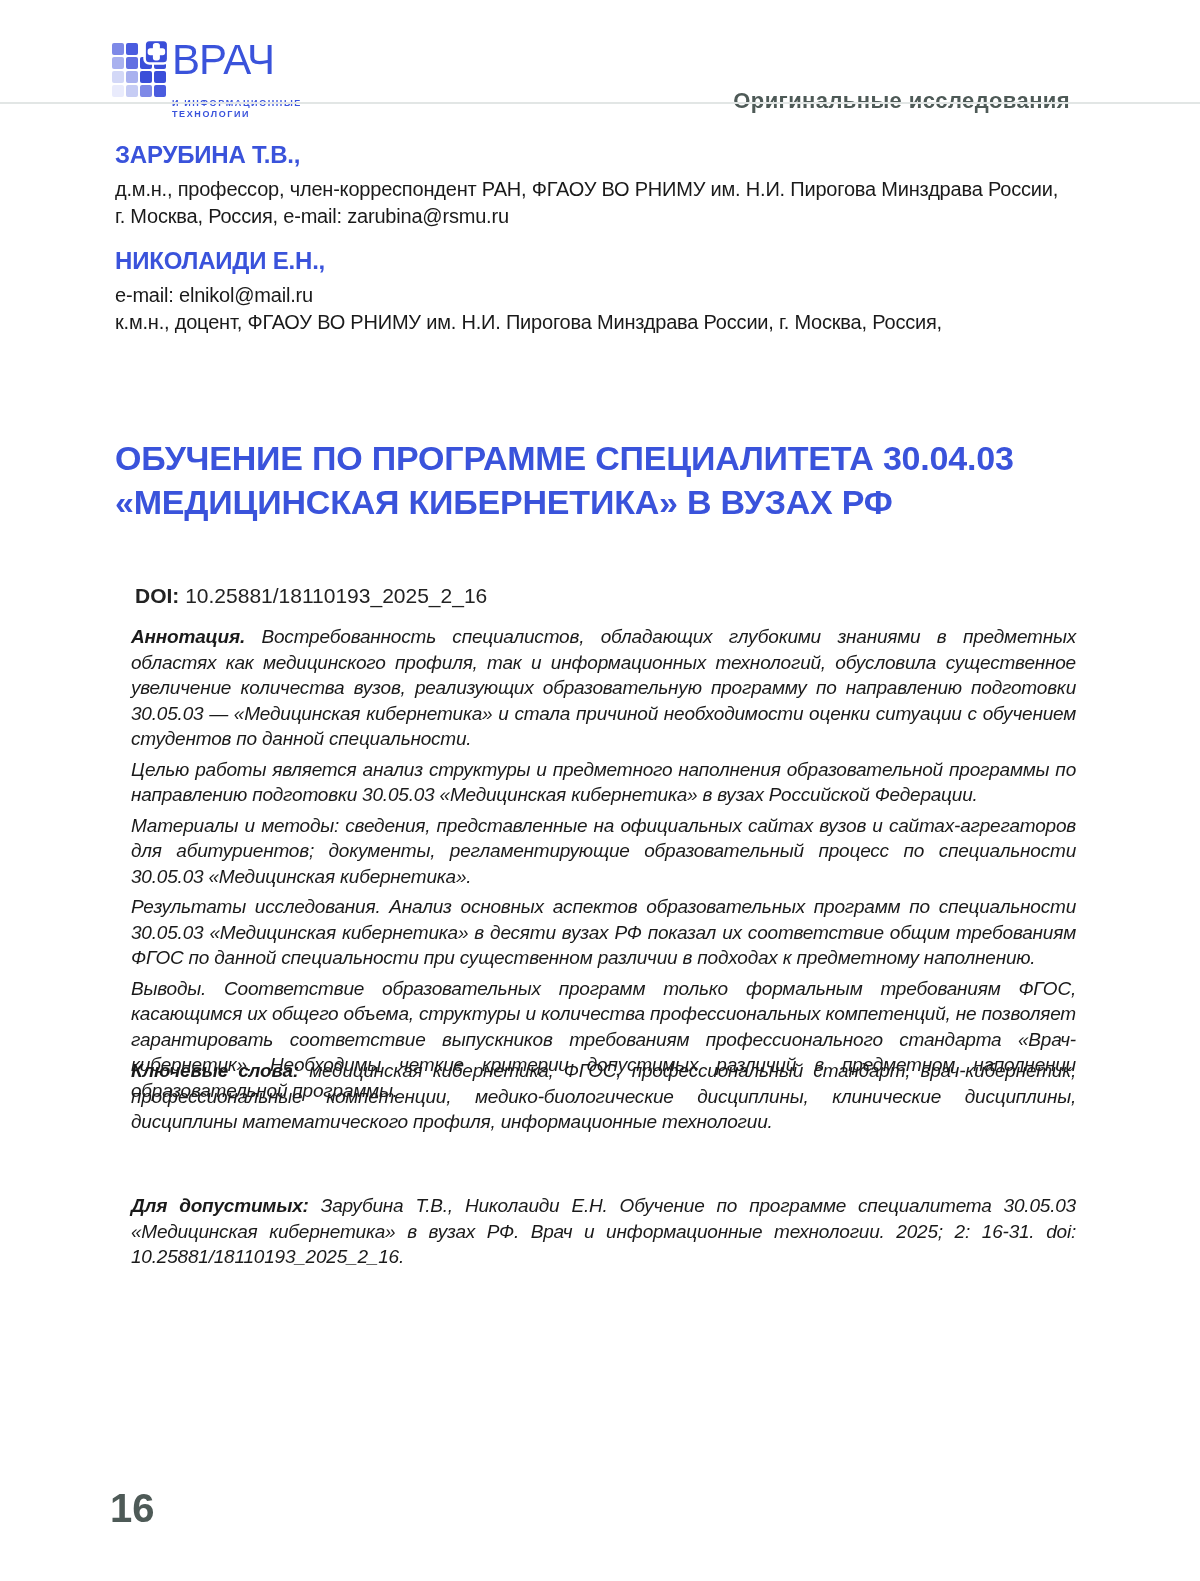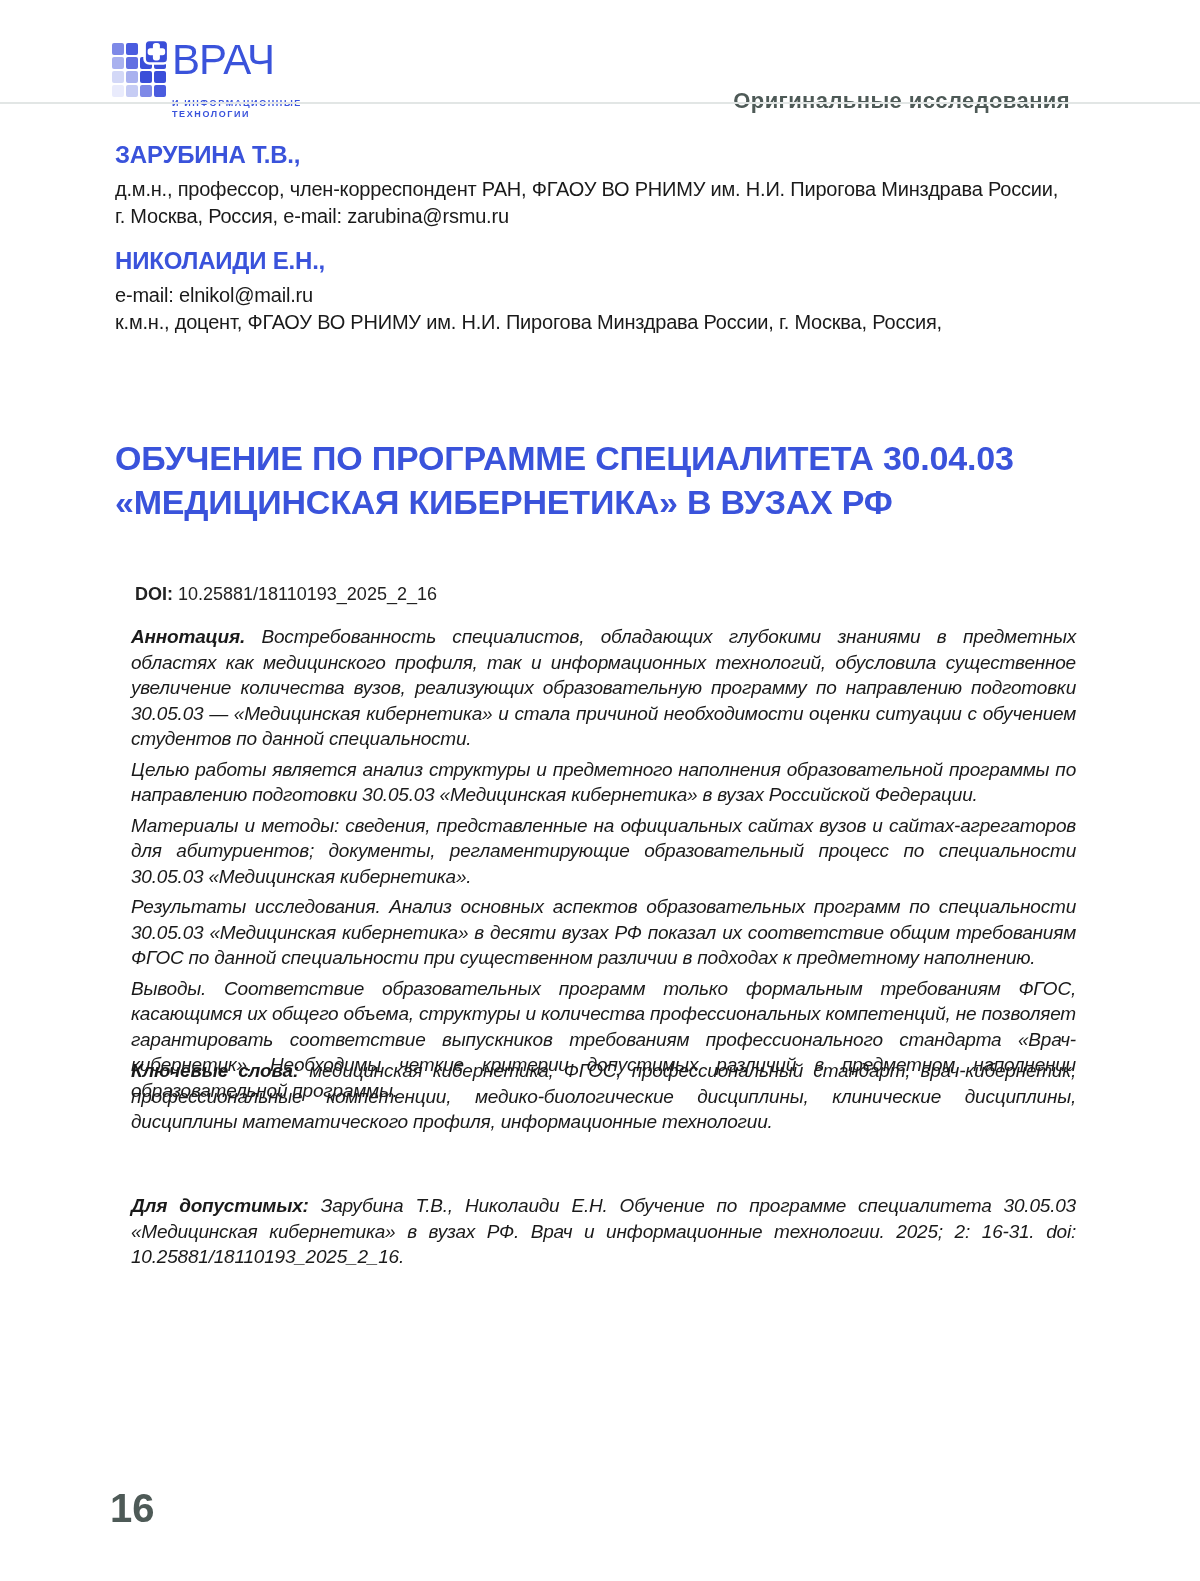--- a/index.html
+++ b/index.html
@@ -30,21 +30,21 @@
   .author{position:absolute;left:115px;width:965px;}
   .author-1{top:141px;}
   .author-2{top:247px;}
   .author-name{font-size:24px;font-weight:bold;color:var(--blue);letter-spacing:-0.2px;margin-bottom:7px;}
   .author-aff{font-size:20px;line-height:27px;color:var(--ink);letter-spacing:-0.2px;}
 
   
   .article-title{position:absolute;left:115px;top:436px;width:980px;font-size:34px;font-weight:bold;color:var(--blue);line-height:44px;letter-spacing:-0.2px;}
 
   
-  .doi{position:absolute;left:135px;top:584px;font-size:18px;color:#222;}
+  .doi{position:absolute;left:135px;top:584px;font-size:21px;color:#222;}
   .doi .doi-label{font-weight:bold;}
 
   
   .abstract,.keywords,.citation{position:absolute;left:131px;width:945px;font-size:19px;font-style:italic;line-height:25.5px;text-align:justify;color:var(--ink);letter-spacing:-0.2px;}
   .abstract{top:624px;}
   .abstract p{margin:0 0 5px 0;}
   .lead{font-weight:bold;}
   .keywords{top:1058px;}
   .citation{top:1193px;}
 

